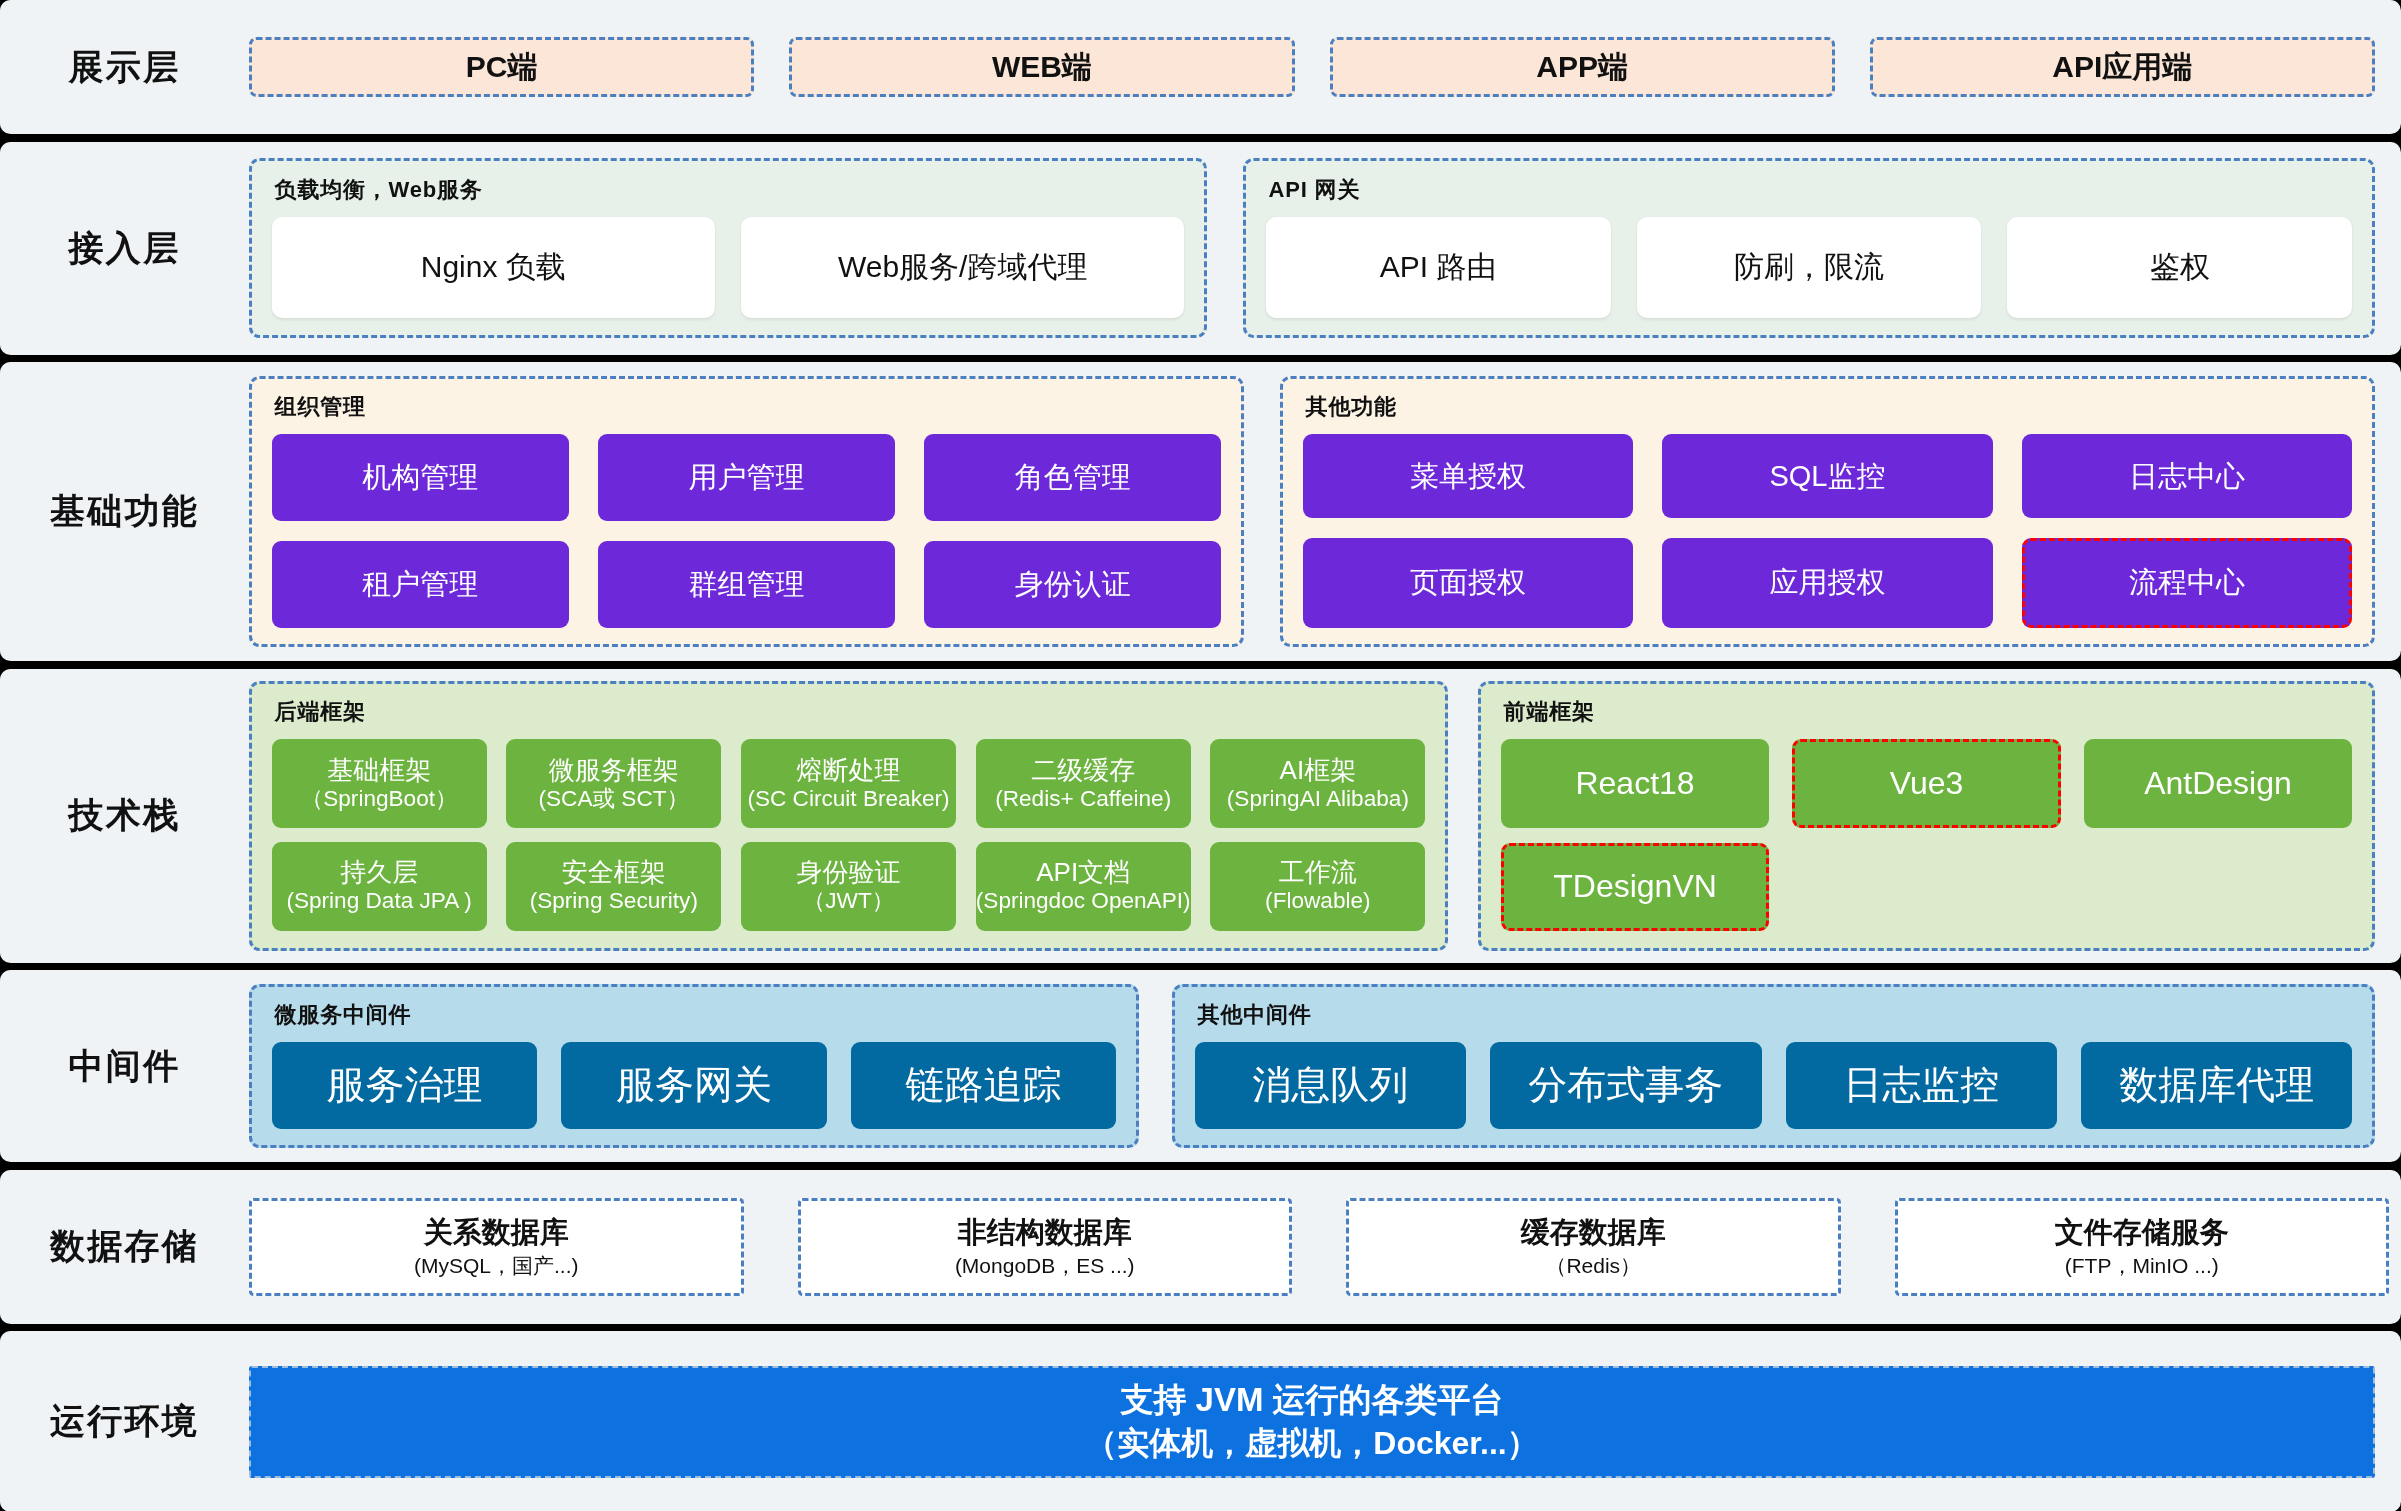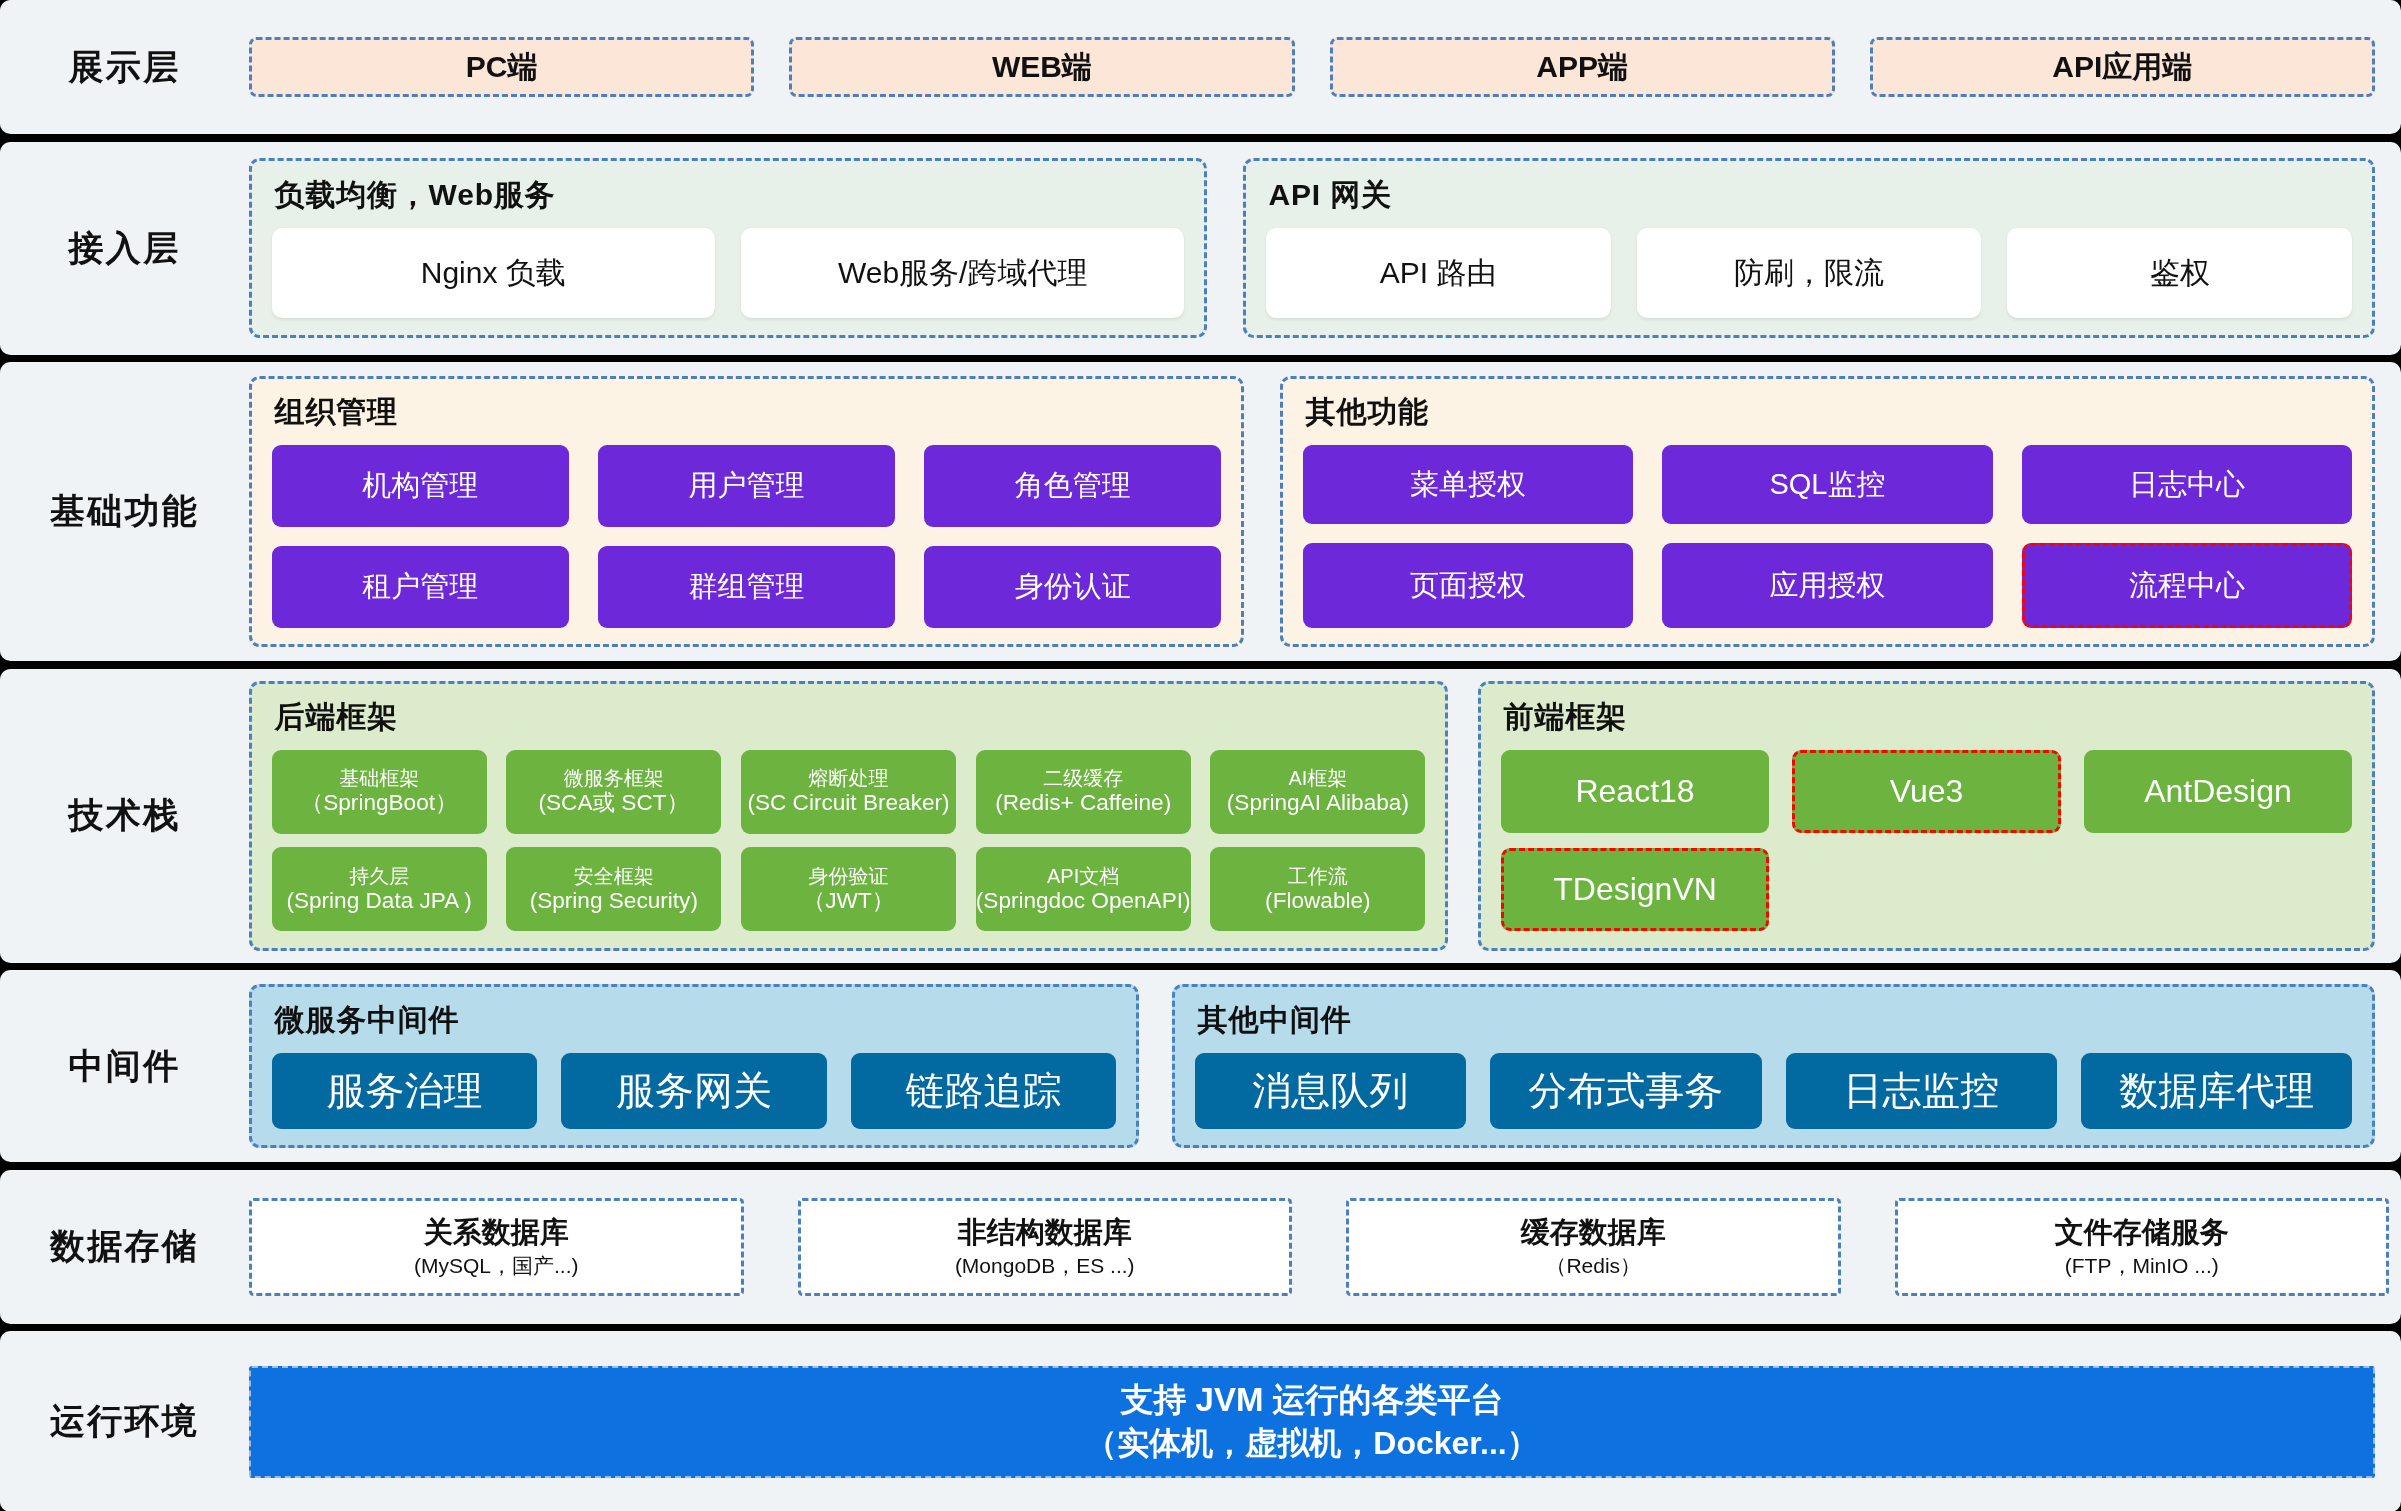--- a/index.html
+++ b/index.html
@@ -65,21 +65,21 @@
   .access-body{gap:36px;padding:16.6px 26px 16.6px 0;}
   .group-box{
     border:3px dashed #4a7fc1;
     border-radius:10.6px;
     box-sizing:border-box;
     padding:13.6px 19.6px 16.6px 19.6px;
     display:flex;flex-direction:column;
   }
   .group-green{background:#e8f1e9;}
   .group-title{
-    font-size:30px;font-weight:bold;color:#111;
+    font-size:22px;font-weight:bold;color:#111;
     margin:0 0 12px 3px;letter-spacing:0.8px;
   }
   .group-cards{display:flex;gap:26px;flex:1 1 auto;align-items:stretch;}
   .white-card{
     flex:1 1 0;
     background:#ffffff;
     border-radius:10.6px;
     display:flex;align-items:center;justify-content:center;
     font-size:30px;color:#111;
     box-shadow:0 1.5px 3px rgba(0,0,0,.08);
@@ -104,21 +104,21 @@
   }
   .tile-gold{background:#6d28d9;font-size:29px;}
   .tile-red-dash{border:3.8px dashed #ff0000;}
 
   
   .tech-body{gap:30px;padding:12px 26px 12px 0;}
   .group-lightgreen{background:#dcebcb;}
   .tech-back{flex:0 0 1199px;}
   .tech-front{flex:1 1 auto;}
   .tile-green{background:#6cb33f;font-size:25px;}
-  .tile-green .cn{display:block;font-size:20px;}
+  .tile-green .cn{display:block;font-size:26px;}
   .tile-green .en{display:block;font-size:22.6px;}
   .tech-grid-6{
     display:grid;
     grid-template-columns:repeat(5,1fr);
     gap:13.6px 19.6px;
     flex:1 1 auto;
   }
   .tech-grid-2{
     display:grid;
     grid-template-columns:repeat(3,1fr);

